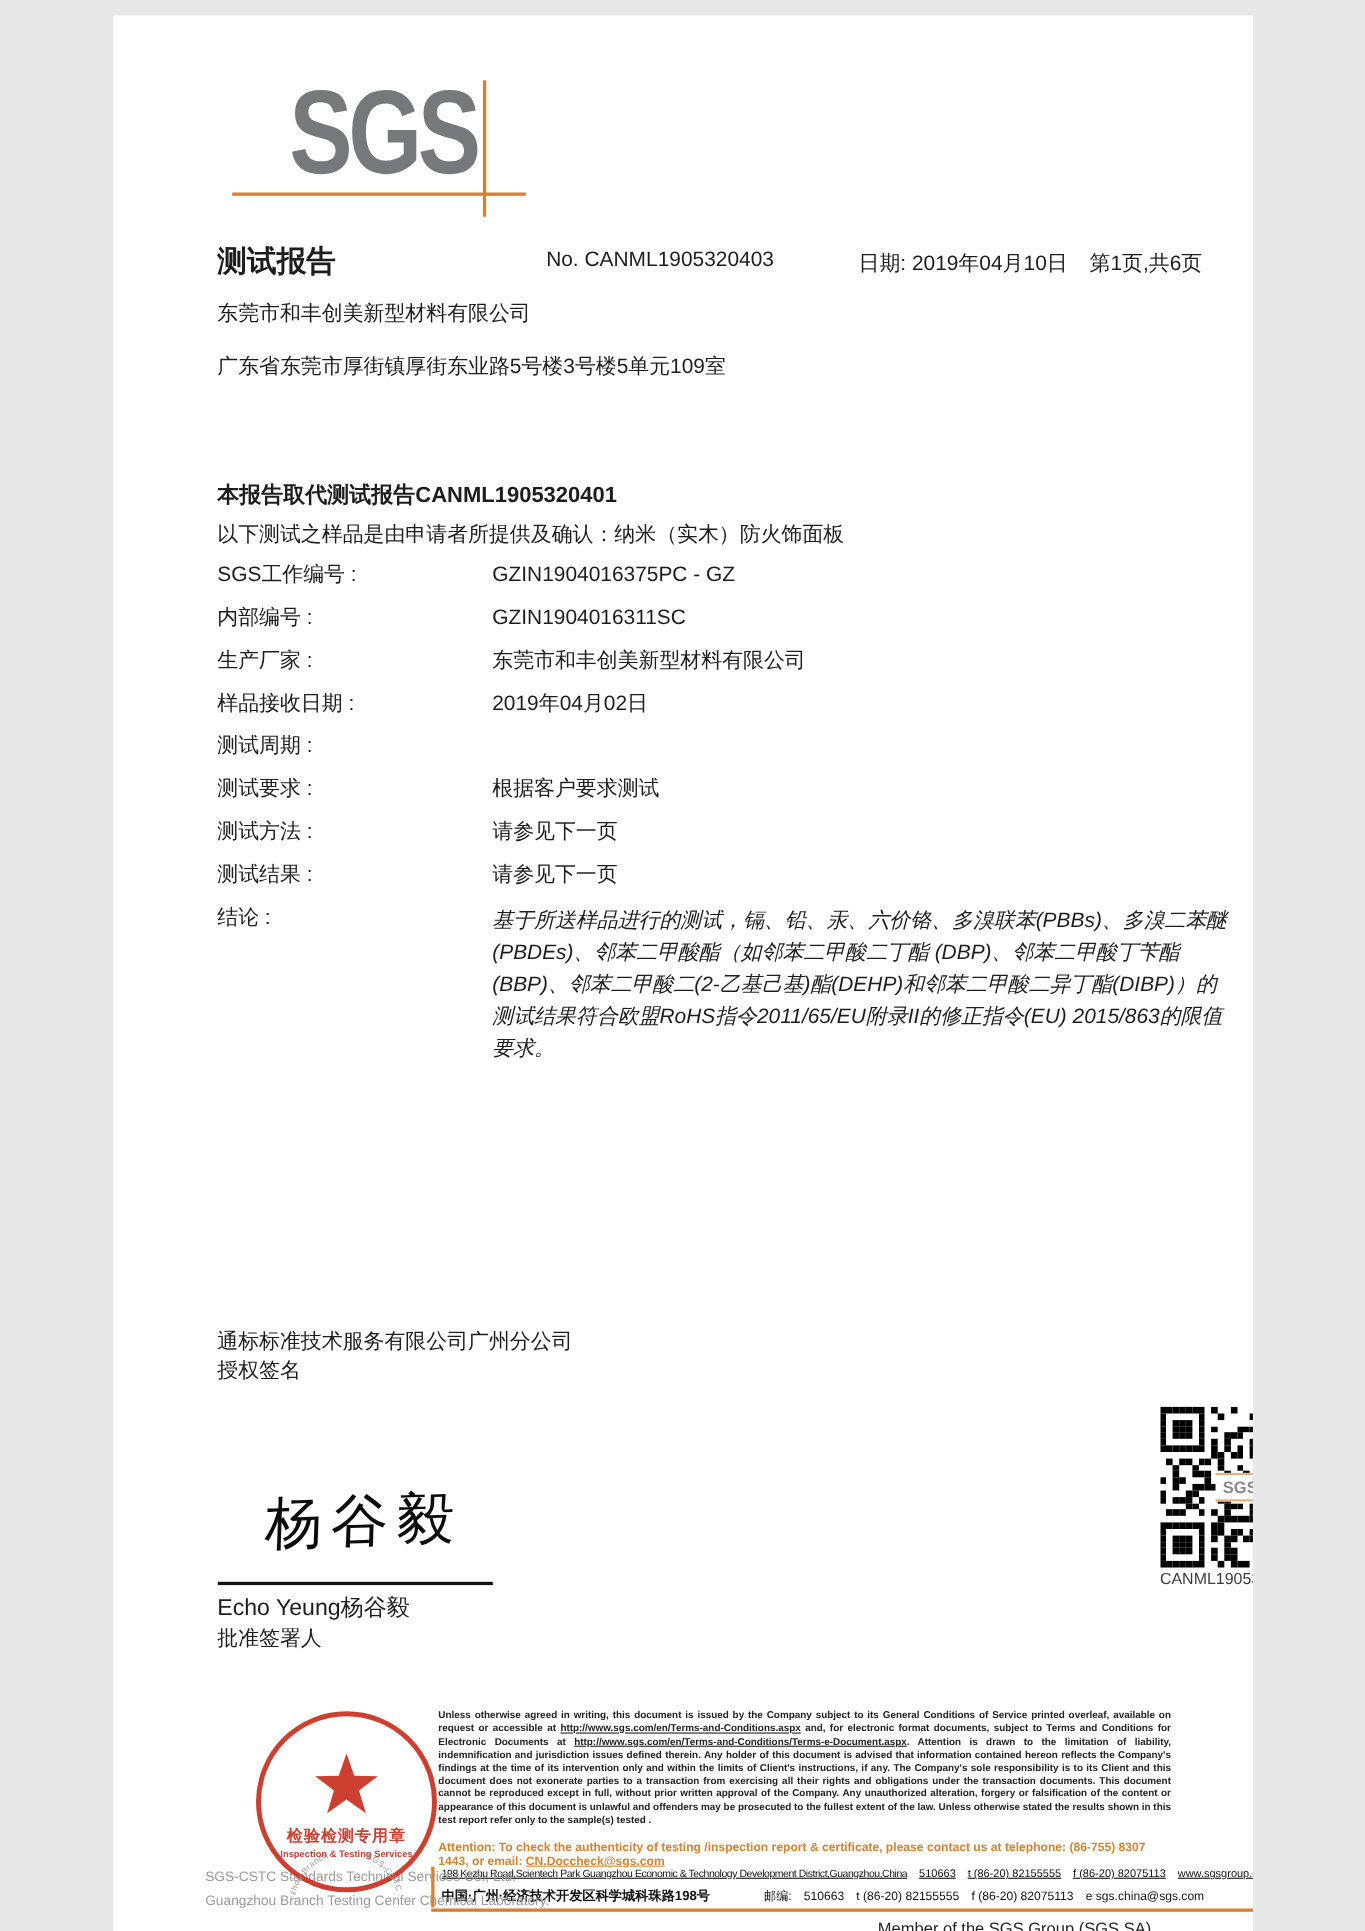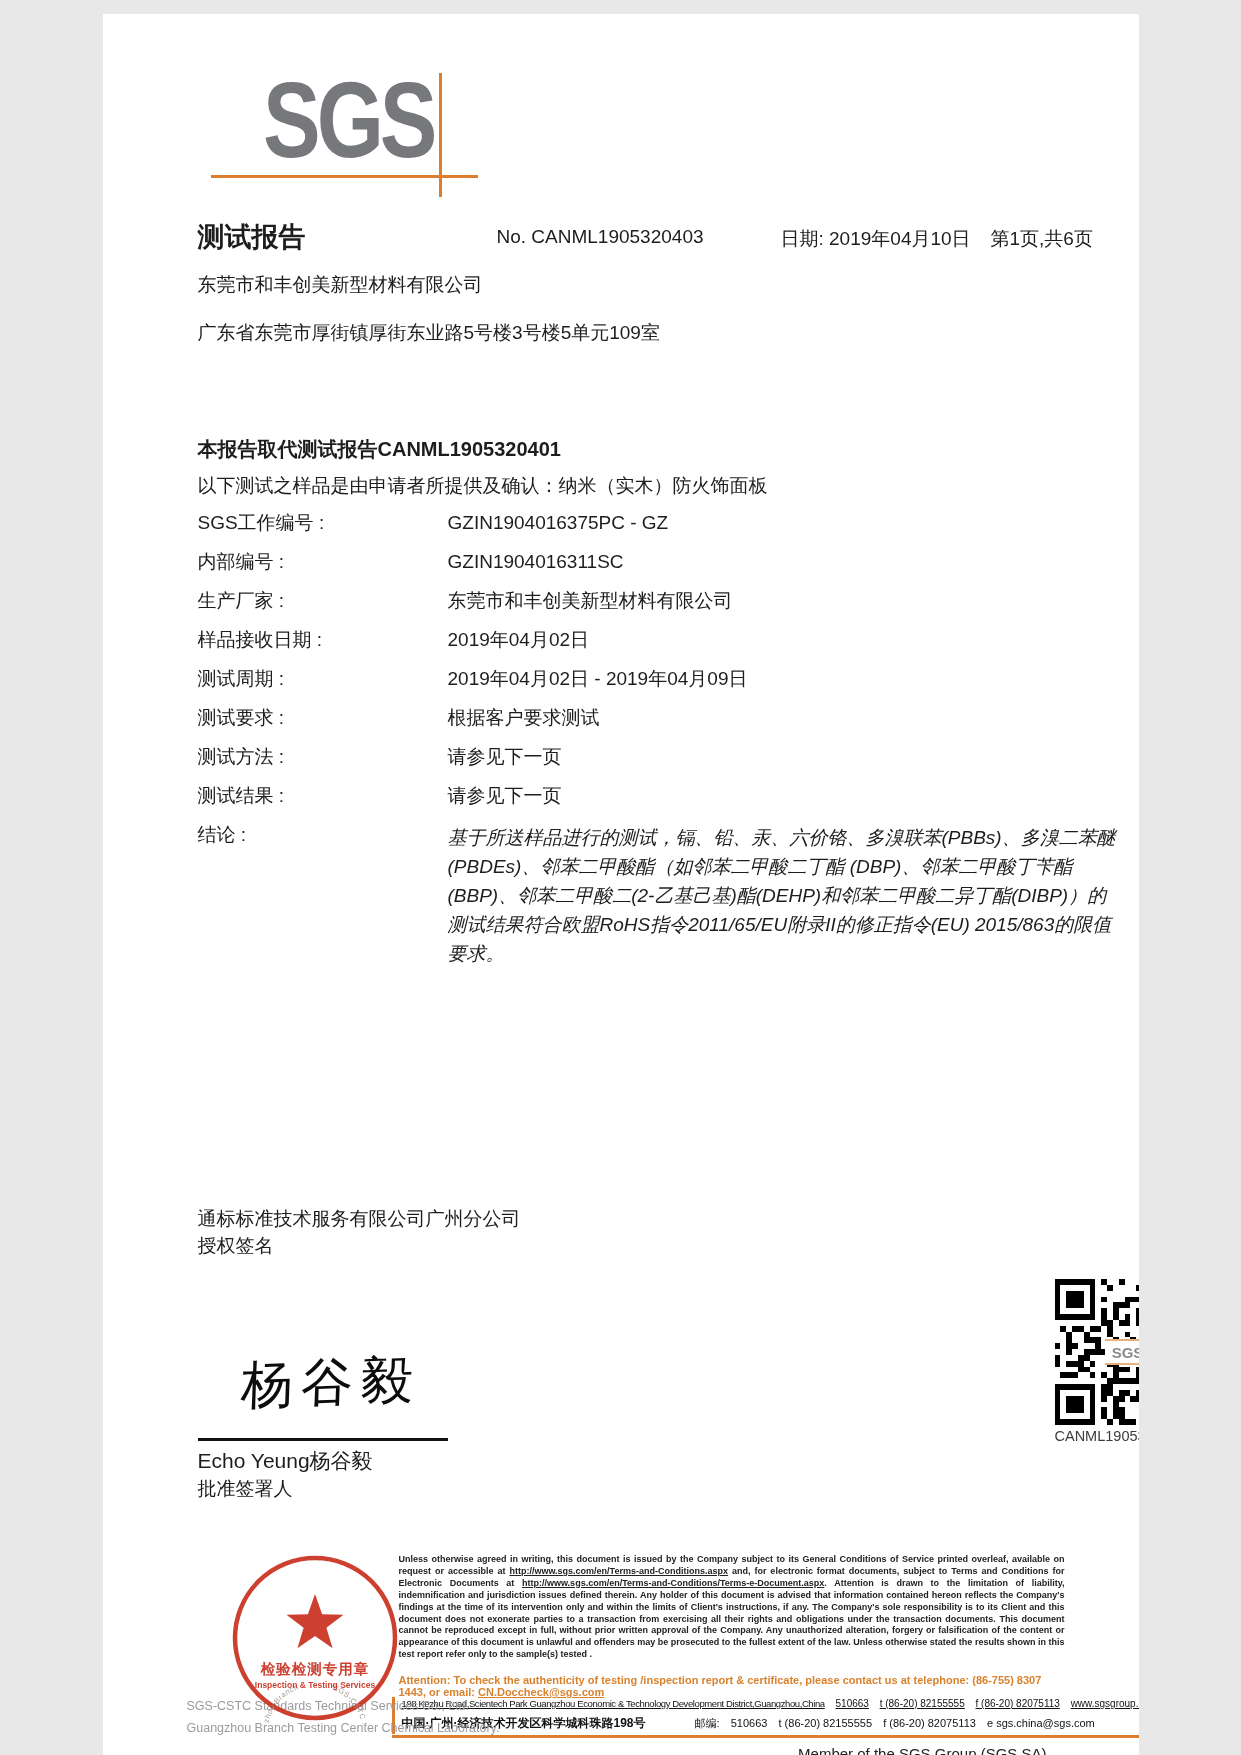--- a/index.html
+++ b/index.html
@@ -104,21 +104,20 @@
     <div class="frow">
       <div class="flabel">生产厂家 :</div>
       <div class="fvalue">东莞市和丰创美新型材料有限公司</div>
     </div>
     <div class="frow">
       <div class="flabel">样品接收日期 :</div>
       <div class="fvalue">2019年04月02日</div>
     </div>
     <div class="frow">
       <div class="flabel">测试周期 :</div>
-      <div class="fvalue">2019年04月02日 - 2019年04月09日</div>
     </div>
     <div class="frow">
       <div class="flabel">测试要求 :</div>
       <div class="fvalue">根据客户要求测试</div>
     </div>
     <div class="frow">
       <div class="flabel">测试方法 :</div>
       <div class="fvalue">请参见下一页</div>
     </div>
     <div class="frow">

